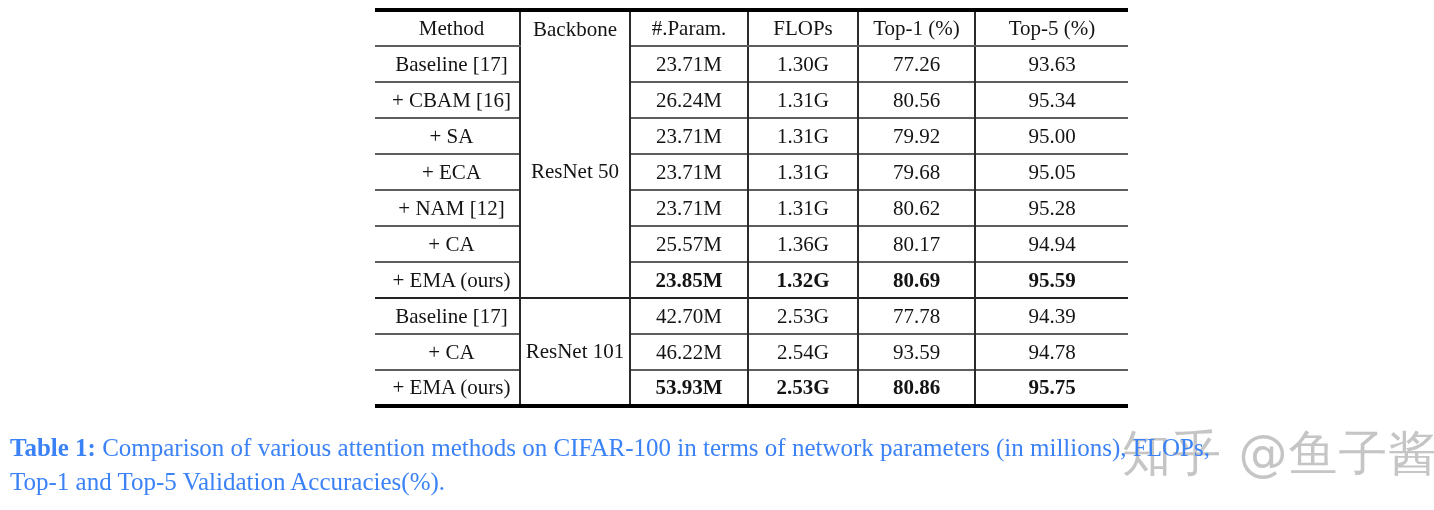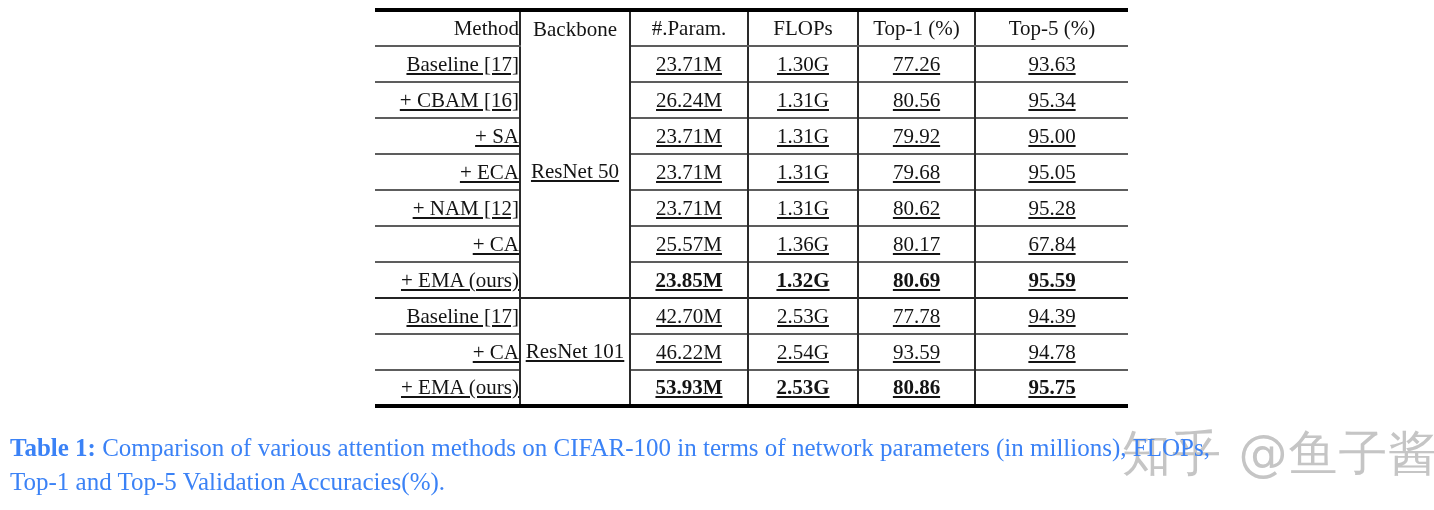--- a/index.html
+++ b/index.html
@@ -31,22 +31,22 @@
     padding: 0;
     vertical-align: middle;
     text-align: center;
     font-weight: 400;
     border-left: 2px solid #2a2a2a;
     border-right: 2px solid #2a2a2a;
     overflow: hidden;
     white-space: nowrap;
   }
   table.results th { border-bottom: 2px solid #5d5d5d; }
-  table.results td { border-top: 2px solid #5d5d5d; text-decoration: underline; }
-  table.results .col-method { border-left: none; text-align: right; padding-left: 9px; }
+  table.results td { border-top: 2px solid #5d5d5d; }
+  table.results .col-method { border-left: none; text-align: center; padding-left: 9px; }
   table.results .col-top5 { border-right: none; }
   table.results .col-backbone { border-top: none; border-bottom: none; text-align: center; }
   table.results tr.group-start td { border-top: 2px solid #242424; }
   table.results td.bold { font-weight: 700; }
 
   
   .caption {
     position: absolute;
     left: 10px;
     top: 431px;
@@ -133,21 +133,21 @@
           <td class="col-param">23.71M</td>
           <td class="col-flops">1.31G</td>
           <td class="col-top1">80.62</td>
           <td class="col-top5">95.28</td>
         </tr>
         <tr>
           <td class="col-method">+ CA</td>
           <td class="col-param">25.57M</td>
           <td class="col-flops">1.36G</td>
           <td class="col-top1">80.17</td>
-          <td class="col-top5">67.84</td>
+          <td class="col-top5">94.94</td>
         </tr>
         <tr>
           <td class="col-method">+ EMA (ours)</td>
           <td class="col-param bold">23.85M</td>
           <td class="col-flops bold">1.32G</td>
           <td class="col-top1 bold">80.69</td>
           <td class="col-top5 bold">95.59</td>
         </tr>
         <tr class="group-start">
           <td class="col-method">Baseline [17]</td>

